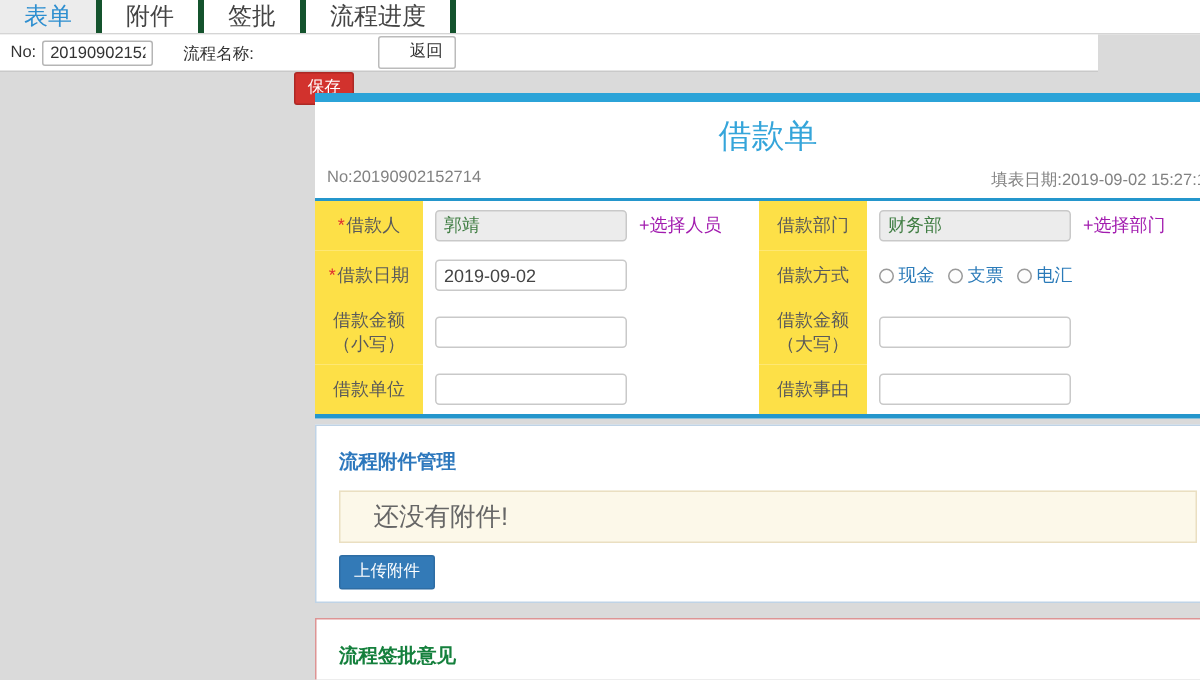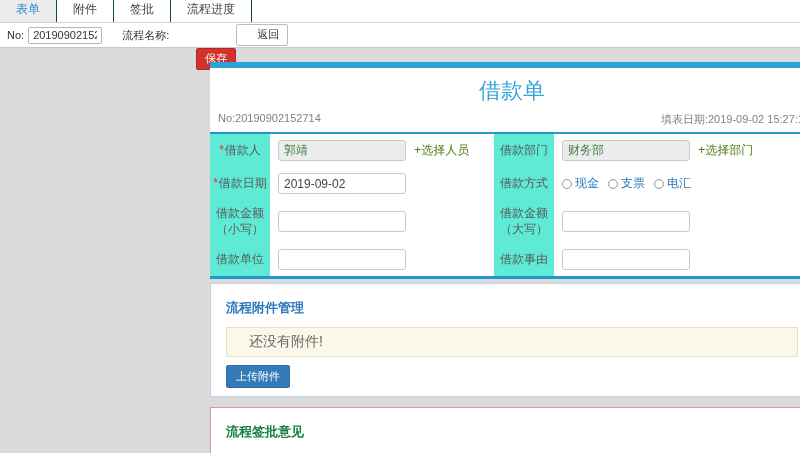--- a/index.html
+++ b/index.html
@@ -1,66 +1,66 @@
 <!DOCTYPE html>
 <html><head>
 <meta charset="utf-8">
 <style>
   * { box-sizing:border-box; margin:0; padding:0; }
   html,body { width:800px; height:453px; overflow:hidden; background:#dadada;
               font-family:"Liberation Sans",sans-serif; position:relative; }
   
   .tabbar { position:absolute; top:0; left:0; width:800px; height:23px; background:#fff;
             border-bottom:1px solid #d5d5d5; display:flex; }
-  .tab { padding:1px 16px 0; font-size:12px; color:#444; border-right:1px solid #14532d; cursor:pointer; }
+  .tab { padding:1px 16px 0; font-size:16px; color:#444; border-right:4px solid #14532d; cursor:pointer; }
   .tab.active { color:#2e8fd0; background:#ececec; }
   
-  .cmdbar { position:absolute; top:23px; left:0; width:800px; height:25px; background:#fff;
+  .cmdbar { position:absolute; top:23px; left:0; width:732px; height:25px; background:#fff;
             border-bottom:1px solid #c9c9c9; display:flex; align-items:center;
             font-size:11px; color:#333; padding:0 7px; }
   .cmdbar input { height:17px; border:1px solid #b5b5b5; border-radius:2px; font-size:11px;
                   padding:0 4px; color:#333; font-family:inherit; background:#fff; }
   .no-input { width:74px; margin-left:4px; }
   .name-input { width:186px; margin-left:4px; }
   .name-label { margin-left:20px; }
   .btn { font-size:11px; padding:3px 8px; border-radius:2px; border:1px solid transparent;
          cursor:pointer; font-family:inherit; line-height:1.2; }
   .btn-save { margin-left:27px; background:#d2322d; border-color:#ac2925; color:#fff;margin-top:48px; }
   .btn-next { margin-left:20px; background:#428bca; border-color:#357ebd; color:#fff; }
-  .btn-back { margin-left:0; background:#fff; border-color:#bbb; color:#333;padding-left:20px; }
+  .btn-back { margin-left:16px; background:#fff; border-color:#bbb; color:#333;padding-left:20px; }
   
   .panel { position:absolute; left:210px; top:62px; width:604px; }
   .blue-strip { height:6px; background:#2ba3d8; }
   .form-card { background:#fff; }
   .form-title { text-align:center; font-size:22px; color:#35a5da; padding:8px 0 3px; }
   .meta-row { display:flex; justify-content:space-between; font-size:11px; color:#828282;
               padding:3px 10px 5px 8px; }
   .blue-div { height:2px; background:#2496cc; }
   .blue-div.thick { height:3px; }
   table.ftable { width:100%; border-collapse:collapse; font-size:12px; color:#5a5a5a; table-layout:fixed; }
-  td.lbl { width:60px; background:#5eead4; text-align:center; padding:6px 3px; line-height:1.3; }
+  td.lbl { width:72px; background:#fde047; text-align:center; padding:6px 3px; line-height:1.3; }
   td.fld { padding:6px 8px; }
   td.fld1 { width:224px; }
   .fld input { width:128px; height:21px; border:1px solid #c9c9c9; border-radius:3px; padding:0 5px;
                font-size:12px; font-family:inherit; color:#444; background:#fff; }
   .fld input.ro { background:#ececec; color:#3f7d42; }
-  a.pick { color:#4d7c0f; text-decoration:none; margin-left:8px; font-size:12px;font-family:Liberation Mono, monospace; }
+  a.pick { color:#a21caf; text-decoration:none; margin-left:8px; font-size:12px; }
   .req { color:#e03030; margin-right:1px; }
   .radio-group { display:flex; align-items:center; gap:9px; color:#2b7bb9; }
   .radio-opt { display:flex; align-items:center; cursor:pointer; }
   .radio { width:10px; height:10px; border:1px solid #9a9a9a; border-radius:50%;
            background:#fdfdfd; display:inline-block; margin-right:3px; }
   
   .card { background:#fff; padding:8px 15px; }
   .attach-card { margin-top:4px; border:1px solid #bfd3e6; }
   .sign-card { margin-top:10px; border:1px solid #dd9494; height:210px; }
   .card h3 { font-size:13px; margin:7px 0 10px; }
   .attach-card h3 { color:#2d78bd; }
   .sign-card h3 { color:#15803d; }
-  .alert { background:#fcf8e9; border:1px solid #eadfc1; color:#666; font-size:14px;
+  .alert { background:#fcf8e9; border:1px solid #eadfc1; color:#666; font-size:17px;
            padding:5px 22px; }
   .btn-upload { margin-top:8px; background:#337ab7; border-color:#2e6da4; color:#fff; padding:4px 9px; }
   
   .editor { margin-top:12px; border:1px solid #c5c5c5; }
   .ed-toolbar { display:flex; align-items:center; gap:7px; padding:5px 8px;
                 border-bottom:1px solid #d8d8d8; background:#fff; font-size:12px; color:#333; }
 </style>
 </head>
 <body>
 

